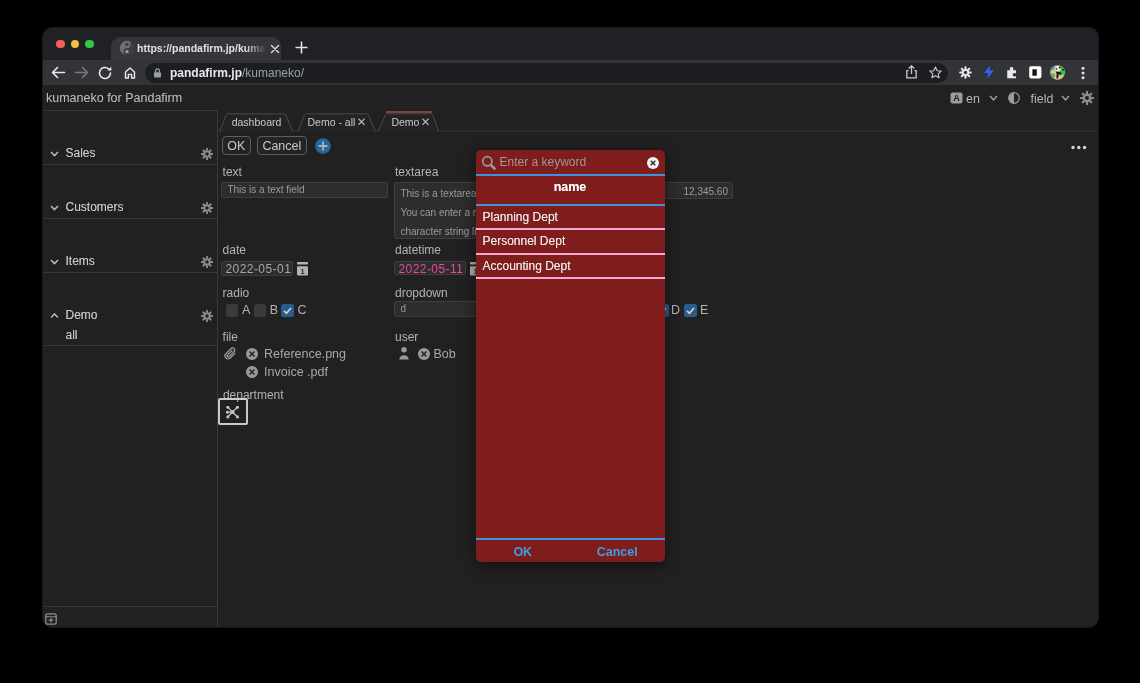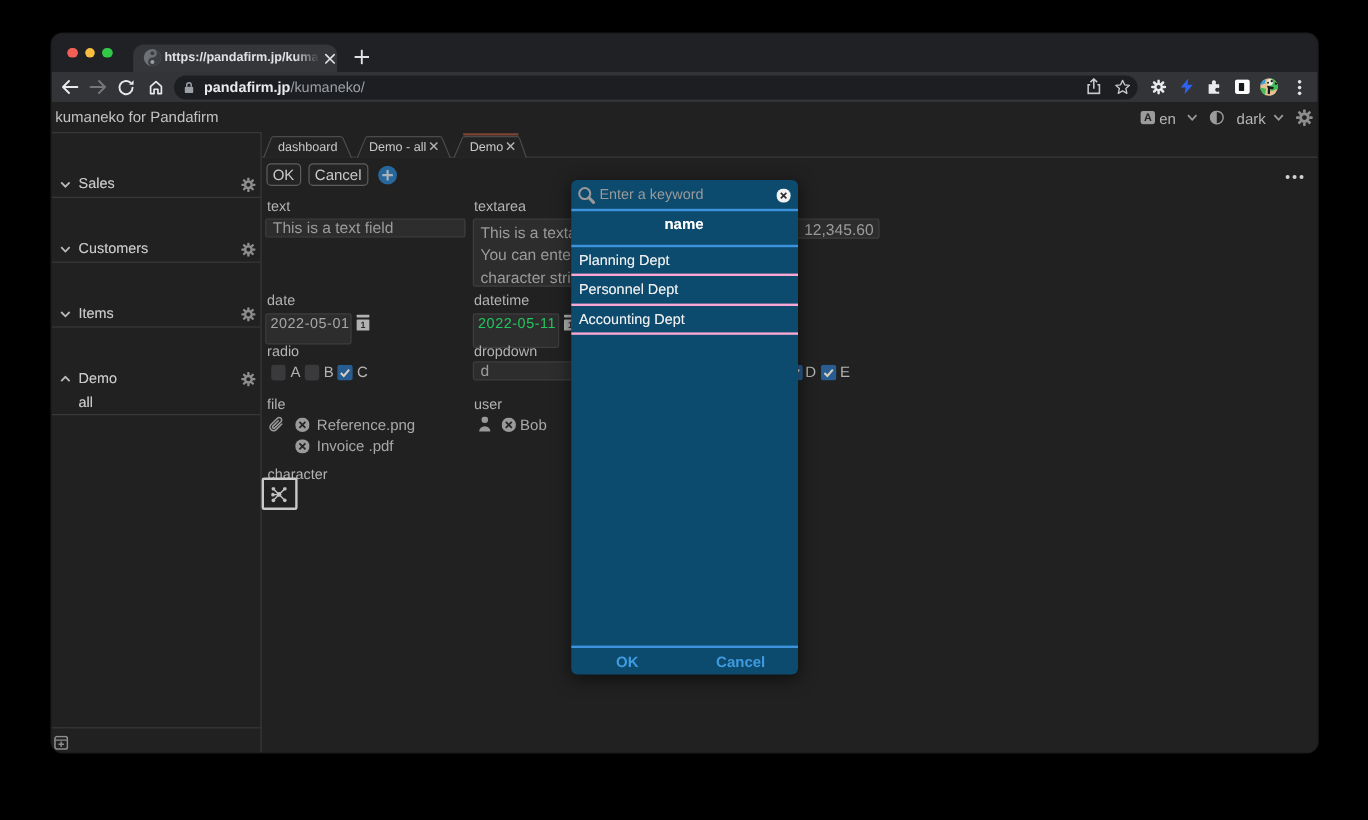--- a/index.html
+++ b/index.html
@@ -21,28 +21,28 @@
   .sidebar { position:absolute; left:0; top:25px; width:175px; height:517px;
              border-right:1px solid #3a3a3b; border-top:1px solid #383839; }
   .srow { position:relative; height:22px; border-bottom:1px solid #383839; color:#c9c9c9; text-shadow:0 0 .4px rgba(255,255,255,.4);
           font-size:12px; line-height:21px;margin-top:32px; }
   .chev { position:absolute; left:7px; top:8px; }
   .stxt { position:absolute; left:22.5px; }
   .sgear { position:absolute; left:158px; top:5px; }
   .main { position:absolute; left:175px; top:25px; width:880px; height:517px; }
   .label { position:absolute; color:#b3b3b3; font-size:12px; line-height:12px; }
   .field { position:absolute; background:#2d2d2e; border:1px solid #3e3e40; border-radius:2px; color:#9b9b9b;
-           font-size:13px; line-height:14px; padding-left:5px; overflow:hidden; white-space:nowrap; }
+           font-size:10px; line-height:14px; padding-left:5px; overflow:hidden; white-space:nowrap; }
   .btn { position:absolute; border:1px solid #5e5e5f; border-radius:4px; color:#c9c9c9;
          font-size:12.5px; text-align:center; background:#242425; }
   .cb { position:absolute; width:12.4px; height:12.4px; border-radius:2.5px; background:#3a3a3c; }
   .cblab { position:absolute; color:#b3b3b3; font-size:12.5px; line-height:13px; }
   .circx { position:absolute; width:12px; height:12px; }
   .popup { position:absolute; left:257.5px; top:39.8px; width:189px; height:412px;
-           background:#0c4a6e; border-radius:5px; box-shadow:0 3px 14px rgba(0,0,0,.55);
+           background:#7f1d1d; border-radius:5px; box-shadow:0 3px 14px rgba(0,0,0,.55);
            display:flex; flex-direction:column; overflow:hidden; }
   .psearch { height:26.5px; border-bottom:2px solid #3d94dc; position:relative; flex:0 0 auto; }
   .pname { height:30px; border-bottom:2px solid #3d94dc; color:#fff; font-weight:bold; text-shadow:0 0 .5px rgba(255,255,255,.5);
            font-size:12.5px; text-align:center; line-height:23px; flex:0 0 auto; }
   .prow { height:24.2px; border-bottom:2px solid #f9a8d4; color:#ededed; font-size:12px; text-shadow:0 0 .5px rgba(255,255,255,.55);
           line-height:22.5px; padding-left:7px; flex:0 0 auto; }
   .prow.sel { background:#3c6d95; color:#fff; }
   .pfill { flex:1 1 auto; }
   .pfoot { height:24px; border-top:2px solid #3d94dc; display:flex; flex:0 0 auto; }
   .pfoot div { flex:1; text-align:center; color:#3f9ce0; font-weight:bold; font-size:12.5px; line-height:24px; }
@@ -146,21 +146,21 @@
         <text x="6.5" y="9" font-size="9" font-weight="bold" fill="#212122" text-anchor="middle" font-family="Liberation Sans">A</text>
       </svg>
       <div class="abs" style="left:923px; top:6.5px; color:#b5b5b5; font-size:12.5px;">en</div>
       <svg class="abs" style="left:945.5px; top:10px;" width="9" height="6" viewBox="0 0 9 6">
         <path d="M1 1 L4.5 4.8 L8 1" stroke="#9b9b9b" stroke-width="1.5" fill="none"></path>
       </svg>
       <svg class="abs" style="left:964.5px; top:6.7px;" width="12" height="12" viewBox="0 0 12 12">
         <circle cx="6" cy="6" r="5.3" fill="none" stroke="#9b9b9b" stroke-width="1.2"></circle>
         <path d="M6 0.7 A5.3 5.3 0 0 0 6 11.3 Z" fill="#9b9b9b"></path>
       </svg>
-      <div class="abs" style="left:987.5px; top:6.5px; color:#b5b5b5; font-size:12.5px;">dark</div>
+      <div class="abs" style="left:987.5px; top:6.5px; color:#b5b5b5; font-size:12.5px;">field</div>
       <svg class="abs" style="left:1017.5px; top:10px;" width="9" height="6" viewBox="0 0 9 6">
         <path d="M1 1 L4.5 4.8 L8 1" stroke="#9b9b9b" stroke-width="1.5" fill="none"></path>
       </svg>
       <svg class="abs" style="left:1036.5px; top:5.5px;" width="14" height="14" viewBox="0 0 14 14">
         <g fill="#8e8e8e">
           <circle cx="7" cy="7" r="4.4"></circle>
           <rect x="5.9" y="0" width="2.2" height="3" rx="0.6"></rect>
           <rect x="5.9" y="11" width="2.2" height="3" rx="0.6"></rect>
           <rect x="0" y="5.9" width="3" height="2.2" rx="0.6"></rect>
           <rect x="11" y="5.9" width="3" height="2.2" rx="0.6"></rect>
@@ -285,28 +285,28 @@
         <circle cx="2" cy="2.5" r="1.7" fill="#d2d2d2"></circle>
         <circle cx="7.8" cy="2.5" r="1.7" fill="#d2d2d2"></circle>
         <circle cx="13.6" cy="2.5" r="1.7" fill="#d2d2d2"></circle>
       </svg>
       <div class="label" style="left:4.6px; top:56px;">text</div>
       <div class="field" style="left:3.4px; top:71.8px; width:167px; height:16px;">This is a text field</div>
       <div class="label" style="left:177px; top:56px;">textarea</div>
       <div class="field" style="left:176.4px; top:71.8px; width:167px; height:57px; line-height:19.3px; padding-top:1px; white-space:nowrap;">This is a textarea.<br>You can enter a multi-line<br>character string like this.</div>
       <div class="field" style="left:348px; top:71.8px; width:167px; height:17.5px; padding-right:4px; text-align:right; line-height:17px;">12,345.60</div>
       <div class="label" style="left:4.6px; top:134px;">date</div>
-      <div class="field" style="left:3.4px; top:150.7px; width:71.5px; height:26px; padding-left:3px; font-size:12px; letter-spacing:0.45px; color:#a6a6a6; line-height:15px;">2022-05-01</div>
+      <div class="field" style="left:3.4px; top:150.7px; width:71.5px; height:15px; padding-left:3px; font-size:12px; letter-spacing:0.45px; color:#a6a6a6; line-height:15px;">2022-05-01</div>
       <svg class="abs" style="left:79px; top:151.5px;" width="11" height="14" viewBox="0 0 11 14">
         <rect x="0" y="0" width="11" height="2.6" rx="0.8" fill="#b2b2b2"></rect>
         <rect x="0" y="4.2" width="11" height="9.3" rx="1" fill="#b2b2b2"></rect>
         <text x="5.5" y="11.6" font-size="7.5" font-weight="bold" fill="#2d2d2e" text-anchor="middle" font-family="Liberation Sans">1</text>
       </svg>
       <div class="label" style="left:177px; top:134px;">datetime</div>
-      <div class="field" style="left:176.4px; top:150.7px; width:71.5px; height:29px; padding-left:3px; font-size:12px; letter-spacing:0.45px; color:#22c55e; line-height:15px;">2022-05-11</div>
+      <div class="field" style="left:176.4px; top:150.7px; width:71.5px; height:14px; padding-left:3px; font-size:12px; letter-spacing:0.45px; color:#ec4899; line-height:15px;">2022-05-11</div>
       <svg class="abs" style="left:252px; top:151.5px;" width="11" height="14" viewBox="0 0 11 14">
         <rect x="0" y="0" width="11" height="2.6" rx="0.8" fill="#b2b2b2"></rect>
         <rect x="0" y="4.2" width="11" height="9.3" rx="1" fill="#b2b2b2"></rect>
         <text x="5.5" y="11.6" font-size="7.5" font-weight="bold" fill="#2d2d2e" text-anchor="middle" font-family="Liberation Sans">1</text>
       </svg>
       <div class="label" style="left:4.6px; top:177px;">radio</div>
       <div class="cb" style="left:8px; top:194.3px;"></div>
       <div class="cblab" style="left:24px; top:194.3px;">A</div>
       <div class="cb" style="left:35.6px; top:194.3px;"></div>
       <div class="cblab" style="left:51.7px; top:194.3px;">B</div>
@@ -344,21 +344,21 @@
       <div class="label" style="left:177px; top:220.5px;">user</div>
       <svg class="abs" style="left:181px; top:237.3px;" width="10" height="13" viewBox="0 0 10 13">
         <circle cx="5" cy="2.8" r="2.7" fill="#9a9a9a"></circle>
         <path d="M0.3 12.5 a4.7 4.3 0 0 1 9.4 0 Z" fill="#9a9a9a"></path>
       </svg>
       <svg class="circx" style="left:199.5px; top:237.7px;" width="12" height="12" viewBox="0 0 12 12">
         <circle cx="6" cy="6" r="6" fill="#9a9a9a"></circle>
         <path d="M3.5 3.5 L8.5 8.5 M8.5 3.5 L3.5 8.5" stroke="#242425" stroke-width="1.5"></path>
       </svg>
       <div class="cblab" style="left:215.4px; top:237.5px; color:#a8a8a8;">Bob</div>
-      <div class="label" style="left:4.9px; top:279px;">character</div>
+      <div class="label" style="left:4.9px; top:279px;">department</div>
       <div class="abs" style="left:0px; top:288.4px; width:30px; height:26.5px; border:2px solid #c9c9c9; border-radius:2px;">
         <svg class="abs" style="left:6px; top:6px;" width="13" height="13" viewBox="0 0 13 13">
           <g stroke="#c2c2c2" stroke-width="1.2">
             <path d="M6.5 6 L1.7 1.2 M6.5 6 L11.5 1.2 M6.5 6 L1.2 6.2 M6.5 6 L1.7 11 M6.5 6 L11.5 11"></path>
           </g>
           <g fill="#c2c2c2">
             <circle cx="6.5" cy="6" r="2"></circle>
             <circle cx="1.8" cy="1.3" r="1.55"></circle>
             <circle cx="11.4" cy="1.3" r="1.55"></circle>
             <circle cx="1.4" cy="6.2" r="1.55"></circle>

